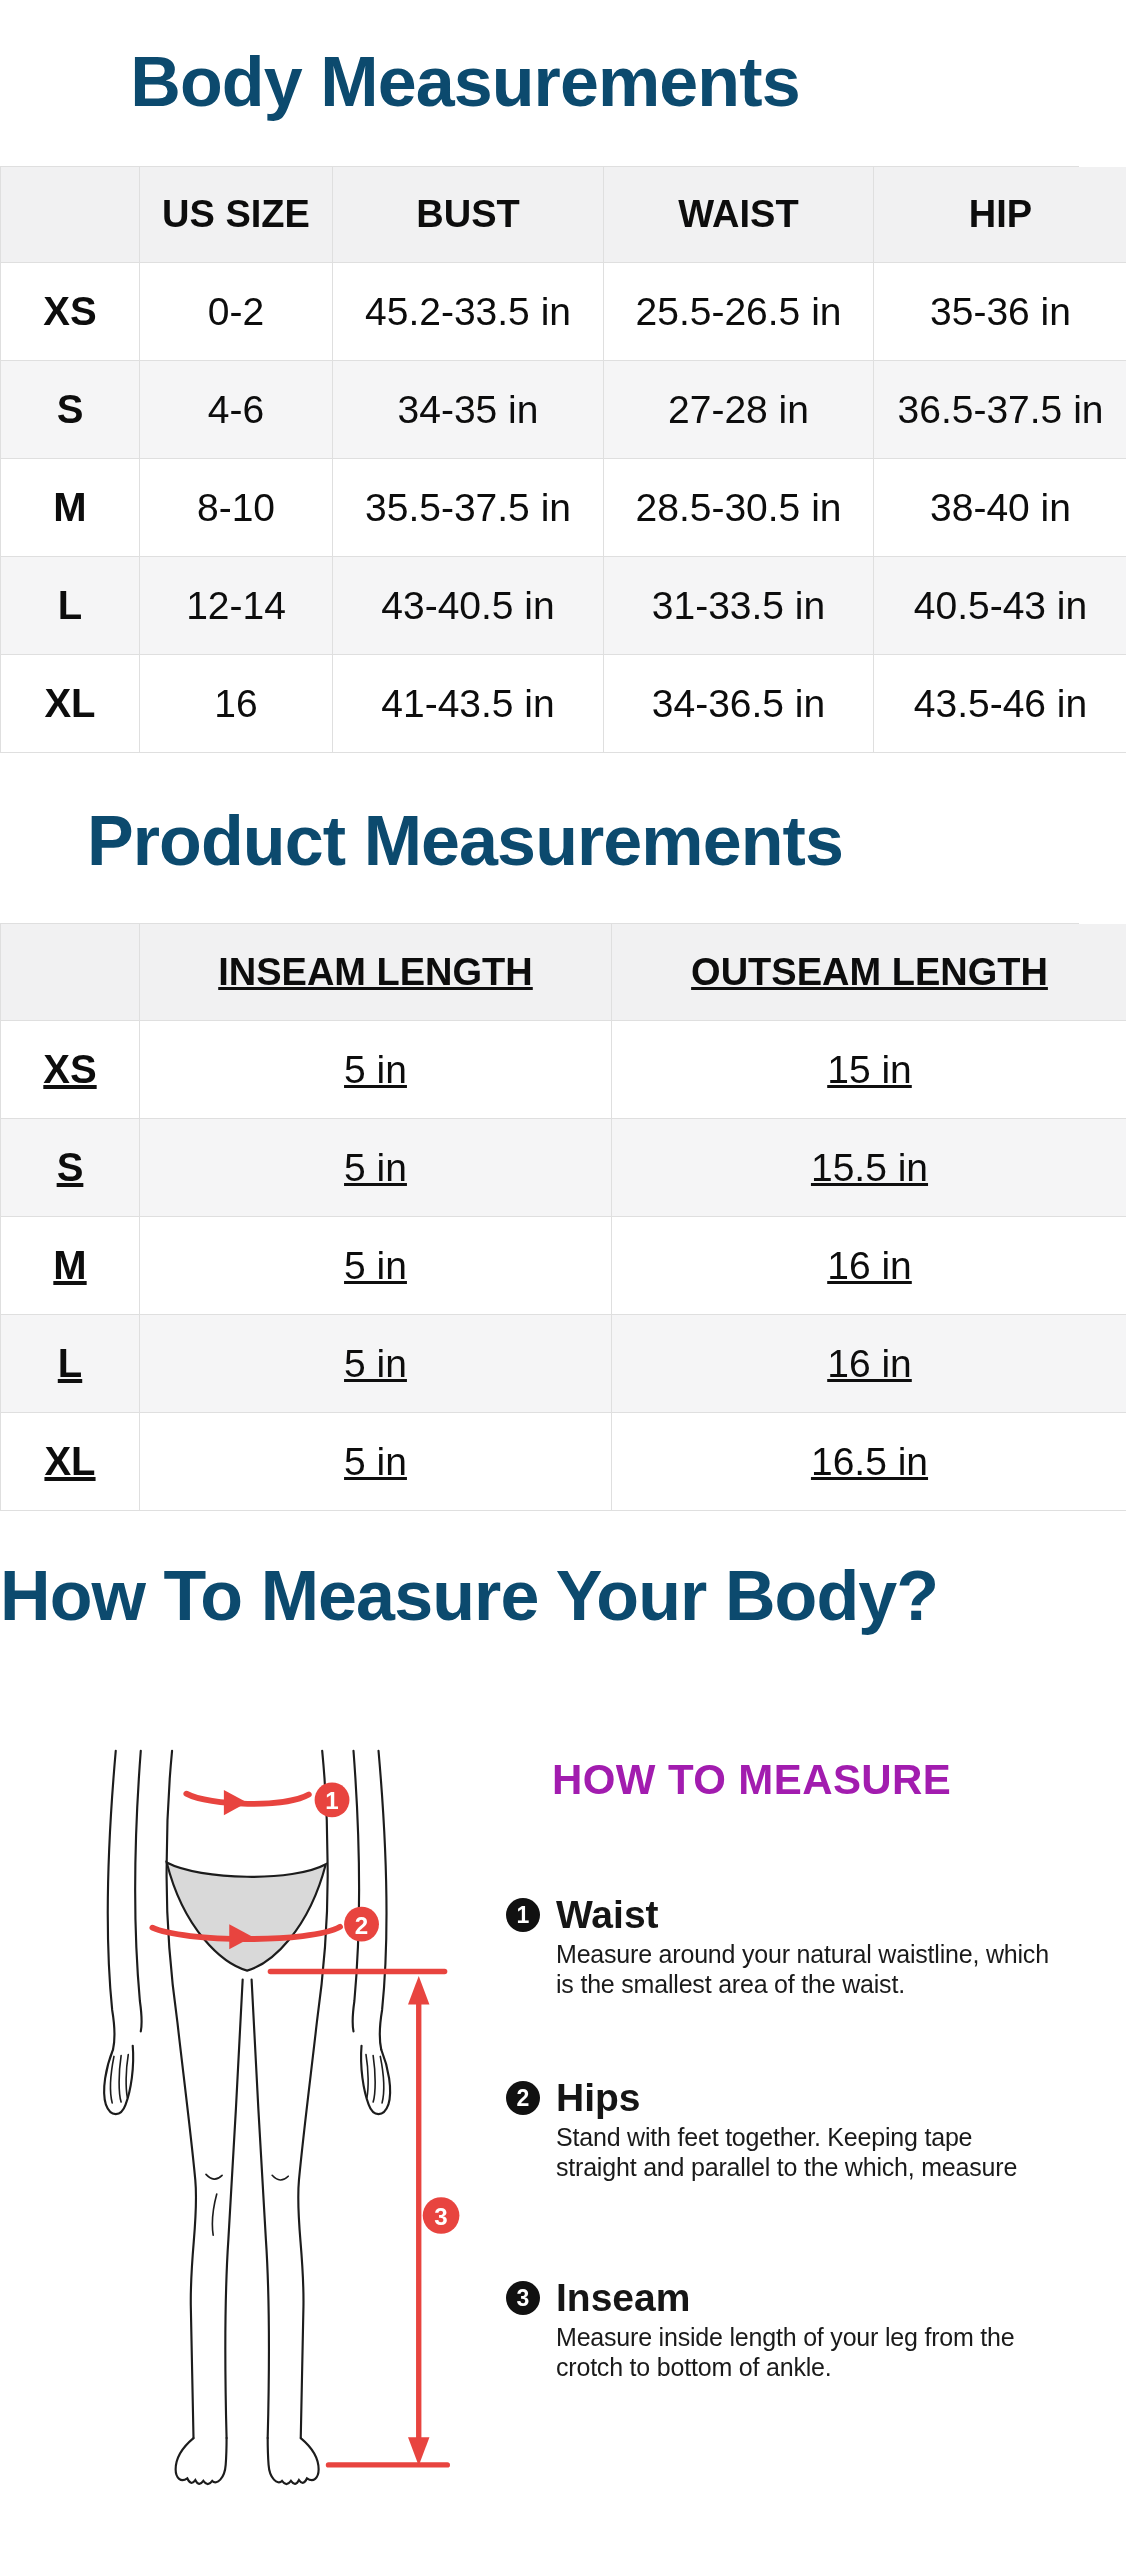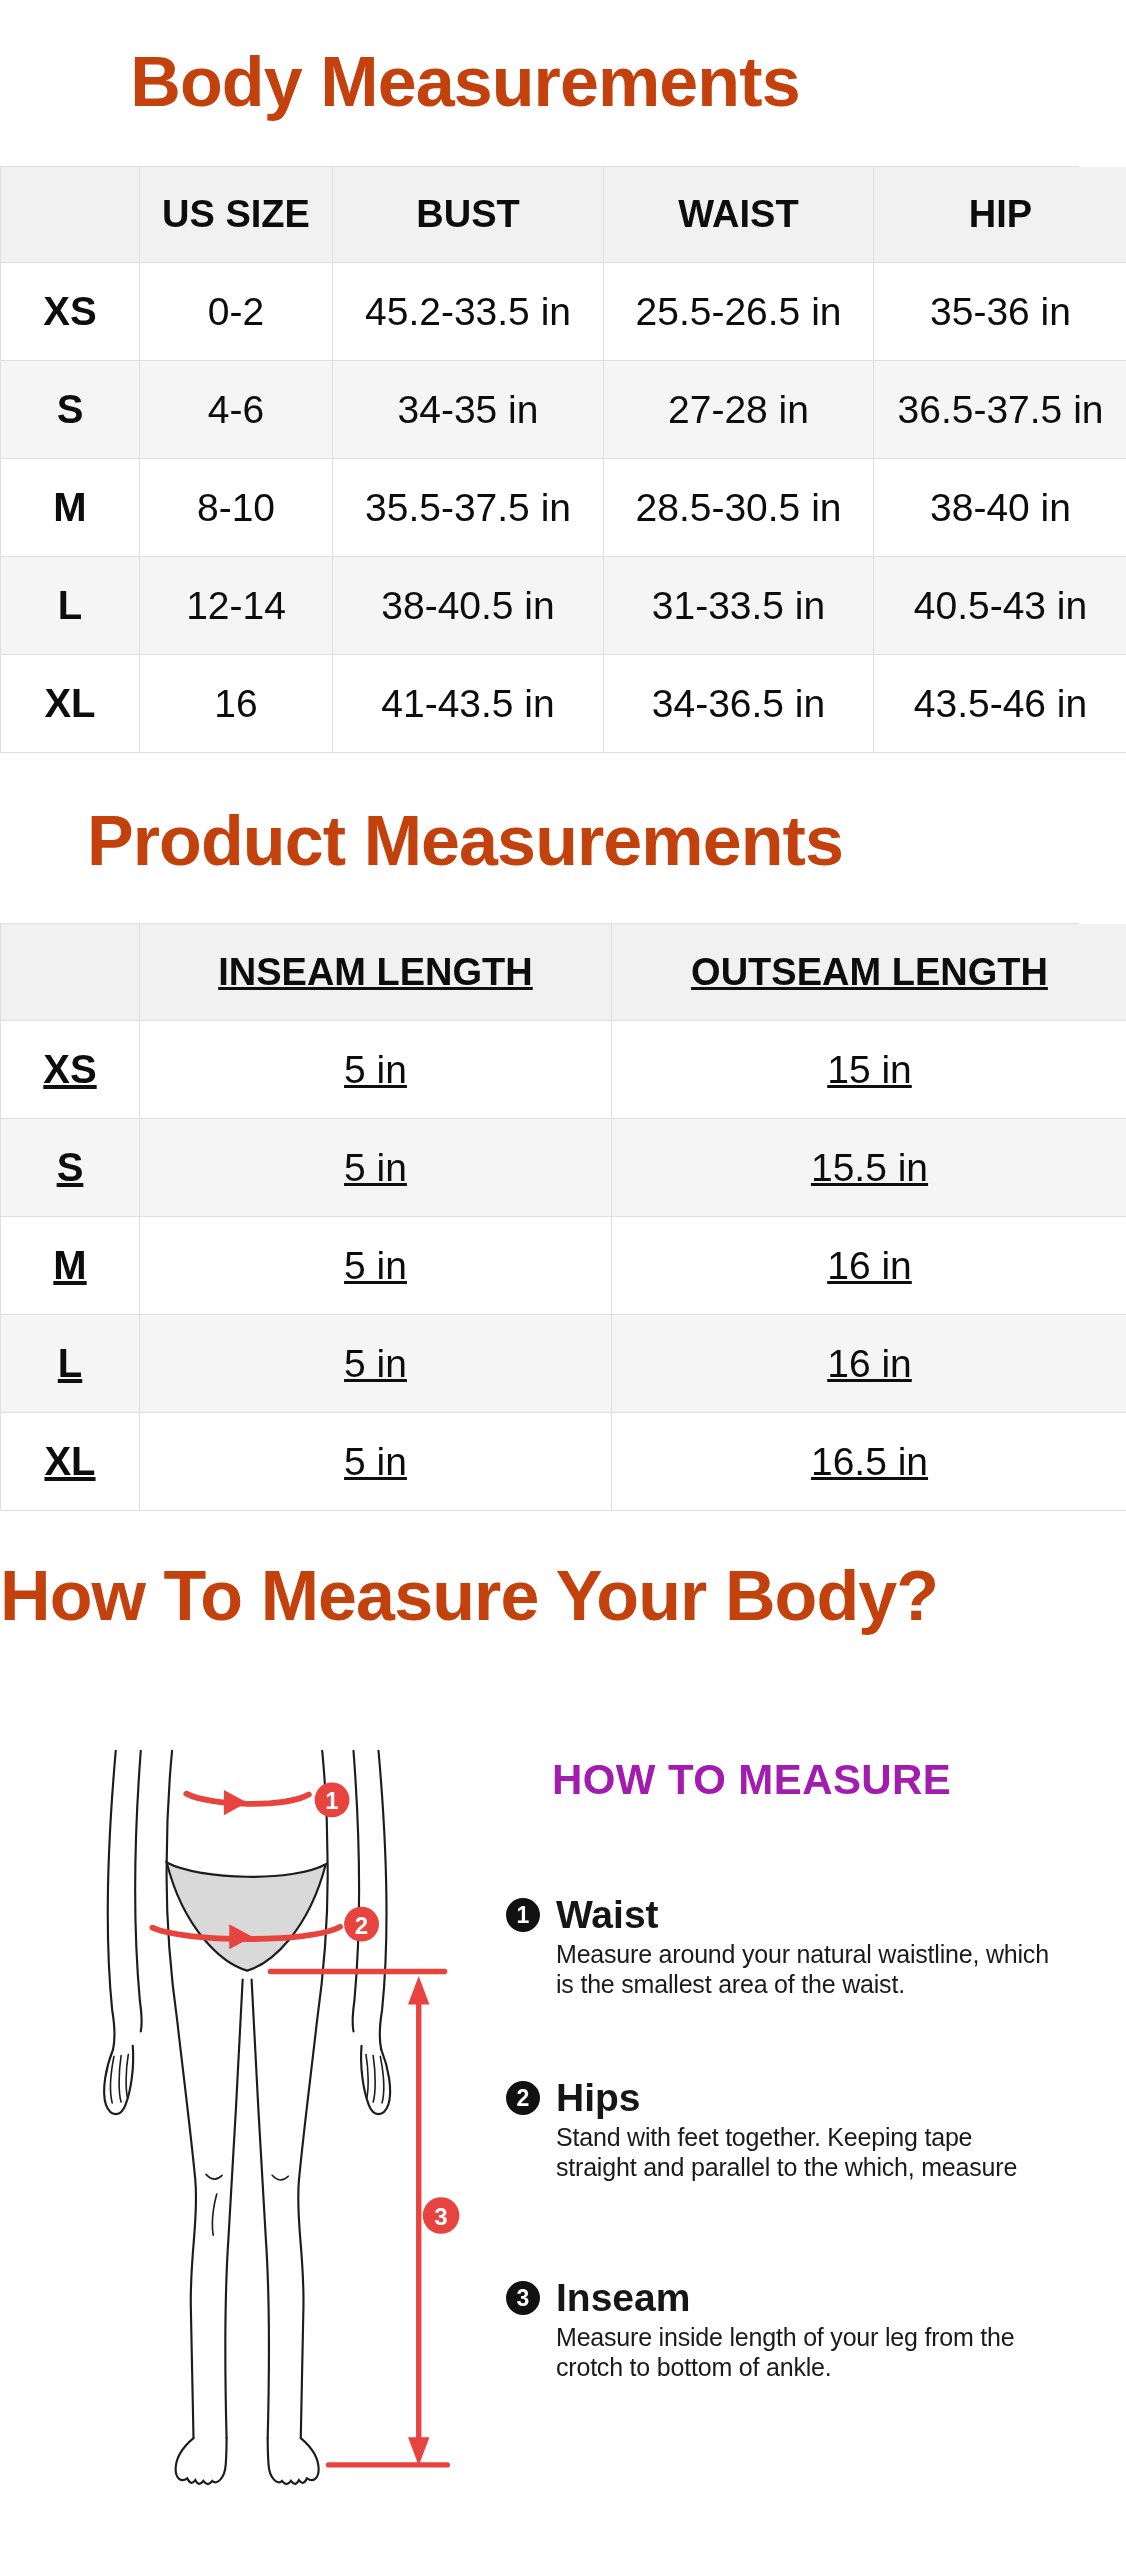--- a/index.html
+++ b/index.html
@@ -4,21 +4,21 @@
 <style>
   html, body { margin:0; padding:0; }
   body {
     width:1127px; height:2576px; position:relative;
     background:#ffffff; color:#0f0f0f;
     font-family:"Liberation Sans", sans-serif;
     overflow:hidden;
   }
   .title {
     position:absolute; left:0; width:930px; text-align:center;
-    font-size:70px; font-weight:700; color:#c2410c; line-height:80px;
+    font-size:70px; font-weight:700; color:#0c4a6e; line-height:80px;
     letter-spacing:-0.9px; white-space:nowrap;
   }
   #title-body { top:42px; }
   #title-product { top:801px; }
   #title-how { top:1556px; }
 
   .size-table { position:absolute; left:0; width:1079px; display:grid;
     border-top:0.9px solid #dfdfdf; border-left:0.9px solid #dfdfdf; box-sizing:border-box; }
   #body-table { top:166px; grid-template-columns:139px 193px 271px 270px 254px;
     grid-template-rows:96px 98px 98px 98px 98px 98px; }
@@ -86,21 +86,21 @@
   <div class="cell row-stripe">36.5-37.5 in</div>
 
   <div class="cell rowlabel">M</div>
   <div class="cell">8-10</div>
   <div class="cell">35.5-37.5 in</div>
   <div class="cell">28.5-30.5 in</div>
   <div class="cell">38-40 in</div>
 
   <div class="cell rowlabel row-stripe">L</div>
   <div class="cell row-stripe">12-14</div>
-  <div class="cell row-stripe">38-40.5 in</div>
+  <div class="cell row-stripe">43-40.5 in</div>
   <div class="cell row-stripe">31-33.5 in</div>
   <div class="cell row-stripe">40.5-43 in</div>
 
   <div class="cell rowlabel">XL</div>
   <div class="cell">16</div>
   <div class="cell">41-43.5 in</div>
   <div class="cell">34-36.5 in</div>
   <div class="cell">43.5-46 in</div>
 </div>
 

